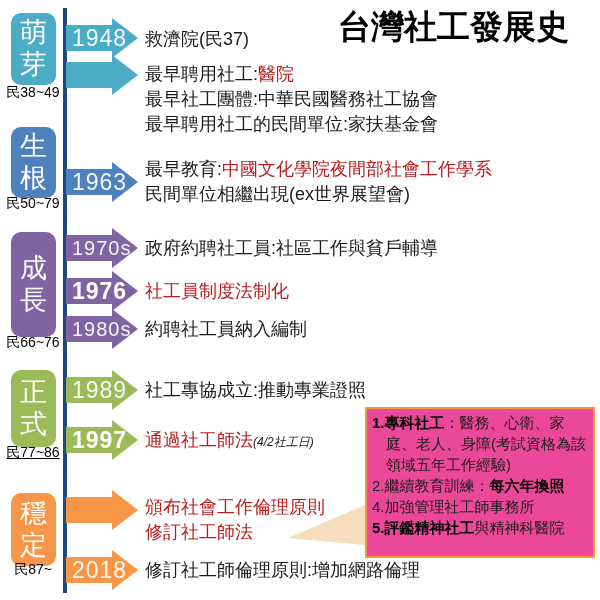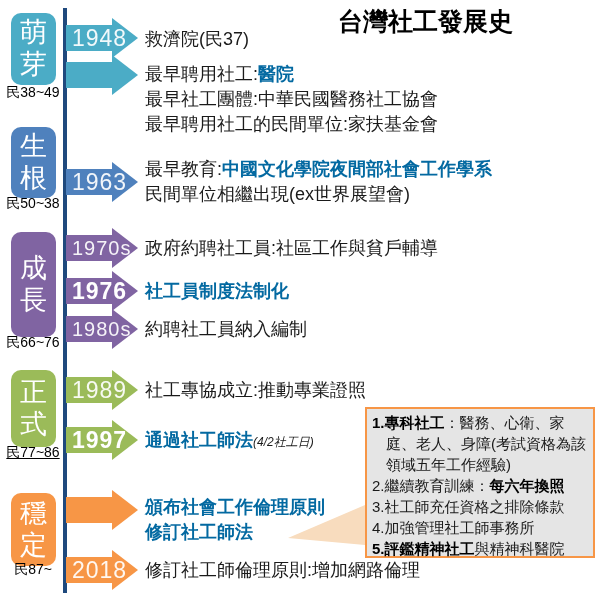--- a/index.html
+++ b/index.html
@@ -5,21 +5,21 @@
   html,body{margin:0;padding:0;}
   body{
     width:600px;height:600px;position:relative;background:#ffffff;
     font-family:"Liberation Sans","DejaVu Sans",sans-serif;
     overflow:hidden;
   }
   #canvas{position:absolute;inset:0;width:600px;height:600px;}
   .axis{position:absolute;left:63px;top:8px;width:4px;height:585px;background:#1F497D;}
   .title{
     position:absolute;left:338px;top:5px;width:260px;
-    font-size:25px;font-weight:bold;color:#000;letter-spacing:0px;white-space:nowrap;
+    font-size:33px;font-weight:bold;color:#000;letter-spacing:0px;white-space:nowrap;
   }
   .stage{
     position:absolute;left:11px;width:45px;border-radius:10px;
     display:flex;flex-direction:column;align-items:center;justify-content:center;
     color:#fff;font-size:27px;line-height:1.18;
   }
   .era{
     position:absolute;left:0;width:66px;text-align:center;
     font-size:14px;color:#000;white-space:nowrap;
   }
@@ -32,25 +32,25 @@
   .arrow .yr{
     position:absolute;left:6px;top:50%;transform:translateY(-50%);
     color:rgba(255,255,255,0.92);font-size:23px;white-space:nowrap;letter-spacing:1px;
   }
   .arrow .yr.small{font-size:20px;}
   .arrow .yr.bold{font-weight:bold;color:#fff;}
   .evtext{
     position:absolute;left:145px;width:452px;color:#1a1a1a;
     font-size:18px;line-height:25px;white-space:nowrap;
   }
-  .evtext .b{font-weight:bold;color:#0369a1;}
+  .evtext .b{font-weight:normal;color:#b91c1c;}
   .evtext .sm{font-size:12px;font-style:italic;}
   .note{
     position:absolute;left:365px;top:407px;width:230px;height:151px;
-    background:#e5e5e5;border:2px solid #F79646;box-sizing:border-box;
+    background:#ec4899;border:2px solid #F79646;box-sizing:border-box;
     padding:3px 5px;color:#1a1a1a;font-size:15px;line-height:21px;
   }
   .note-item{padding-left:14px;text-indent:-14px;}
   .note-item .b{font-weight:bold;color:#000;}
   .tail{position:absolute;left:288px;top:504px;width:77px;height:44px;}
 </style>
 </head>
 <body>
 
 <div id="canvas">
@@ -59,21 +59,21 @@
   <div id="stage-layer">
       <div class="stage" style="top: 13px; height: 72px; background: rgb(75, 172, 198);">
         <span>萌</span>
         <span>芽</span>
       </div>
       <div class="era" style="top: 84px;">民38~49</div>
       <div class="stage" style="top: 127px; height: 71px; background: rgb(79, 129, 189);">
         <span>生</span>
         <span>根</span>
       </div>
-      <div class="era" style="top: 195px;">民50~38</div>
+      <div class="era" style="top: 195px;">民50~79</div>
       <div class="stage" style="top: 232px; height: 105px; background: rgb(128, 100, 162);">
         <span>成</span>
         <span>長</span>
       </div>
       <div class="era" style="top: 334px;">民66~76</div>
       <div class="stage" style="top: 370px; height: 77px; background: rgb(155, 187, 89);">
         <span>正</span>
         <span>式</span>
       </div>
       <div class="era" style="top: 444px; text-decoration: underline;">民77~86</div>
@@ -166,17 +166,16 @@
       <div class="evtext" style="top: 558px;">
         <div><span>修訂社工師倫理原則:增加網路倫理</span></div>
       </div>
     </div>
   <svg class="tail" viewBox="0 0 77 44">
     <polygon id="tail-poly" points="77,1 77,41 0,34" fill="#F8DCBE"></polygon>
   </svg>
   <div class="note" id="note-box">
       <div class="note-item"><span class="b">1.</span><span class="b">專科社工</span><span>：醫務、心衛、家庭、老人、身障(考試資格為該領域五年工作經驗)</span></div>
       <div class="note-item"><span>2.繼續教育訓練：</span><span class="b">每六年換照</span></div>
-      <div class="note-item"><span>3.社工師充任資格之排除條款</span></div>
       <div class="note-item"><span>4.加強管理社工師事務所</span></div>
       <div class="note-item"><span class="b">5.評鑑精神社工</span><span>與精神科醫院</span></div>
     </div>
 </div>
 
 </body></html>

